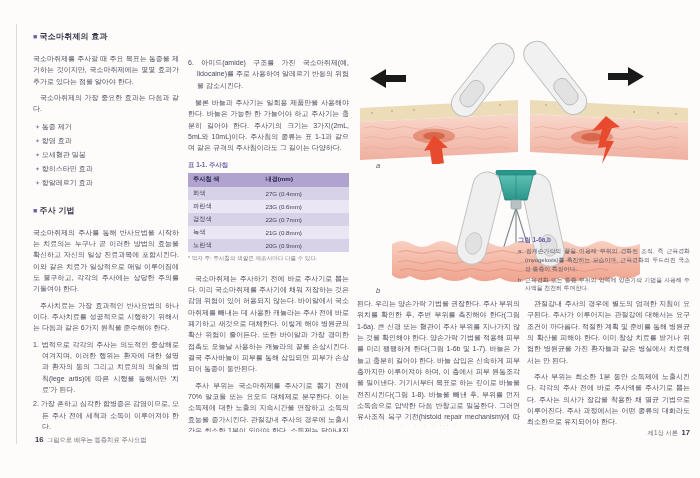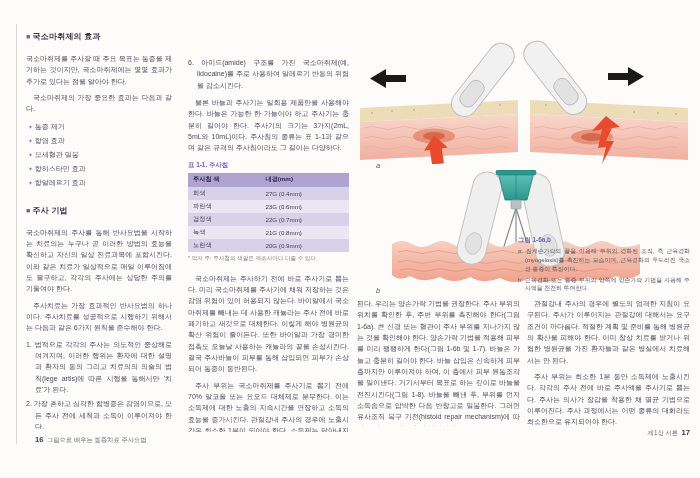--- a/index.html
+++ b/index.html
@@ -41,21 +41,21 @@
   .figcap .t{font-size:6.4px;font-weight:bold;color:#6f5fa7;margin-bottom:2px;}
   .figcap .c{font-size:5.9px;line-height:1.5;color:#5a5a68;padding-left:7px;text-indent:-7px;margin-bottom:2px;text-align:justify;}
   .figlabel{position:absolute;font-size:7.5px;font-style:italic;color:#55555f;}
   svg{position:absolute;display:block;}
 </style>
 </head>
 <body>
 
 <div class="page-edge"></div>
 
-<div class="col" style="left:26px;top:31px;width:146px;height:398px">
+<div class="col" style="left:33px;top:31px;width:146px;height:398px">
   <h3 class="h">국소마취제의 효과</h3>
   <p>국소마취제를 주사할 때 주요 목표는 통증을 제거하는 것이지만, 국소마취제에는 몇몇 효과가 추가로 있다는 점을 알아야 한다.</p>
   <p class="indent">국소마취제의 가장 중요한 효과는 다음과 같다.</p>
   <ul class="bullets">
     <li>통증 제거</li>
     <li>항염 효과</li>
     <li>모세혈관 밀봉</li>
     <li>항히스타민 효과</li>
     <li>항알레르기 효과</li>
   </ul>

